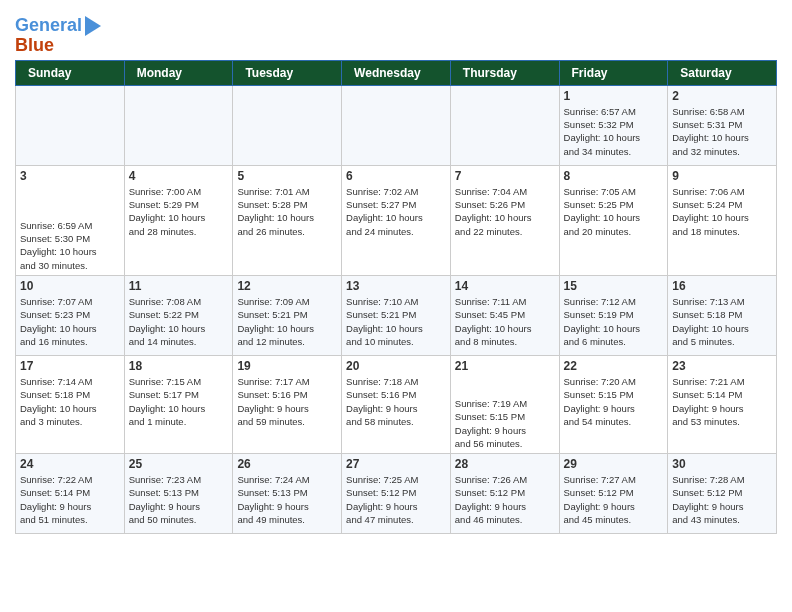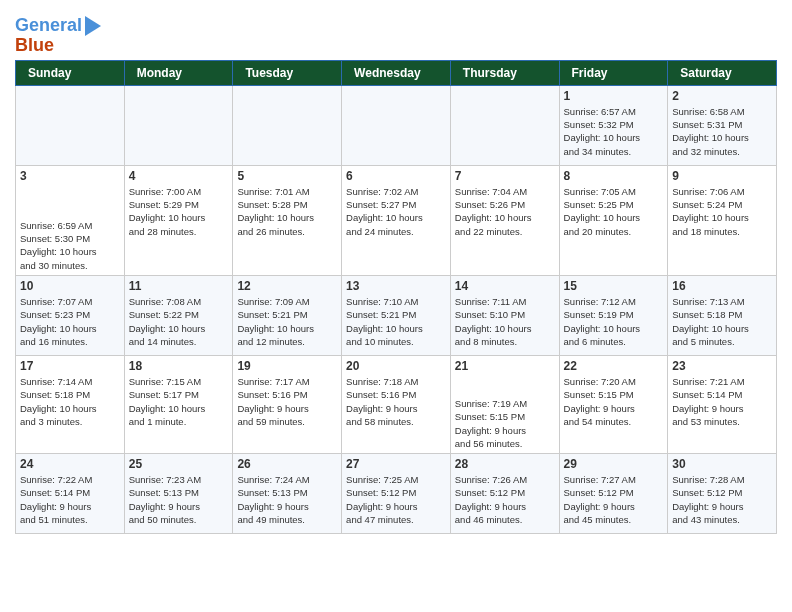--- a/index.html
+++ b/index.html
@@ -211,21 +211,21 @@
         <td>
           <div class="day-number">13</div>
           <div class="day-info" style="white-space: pre-line;">Sunrise: 7:10 AM
 Sunset: 5:21 PM
 Daylight: 10 hours
 and 10 minutes.</div>
         </td>
         <td>
           <div class="day-number">14</div>
           <div class="day-info" style="white-space: pre-line;">Sunrise: 7:11 AM
-Sunset: 5:10 PM
+Sunset: 5:45 PM
 Daylight: 10 hours
 and 8 minutes.</div>
         </td>
         <td>
           <div class="day-number">15</div>
           <div class="day-info" style="white-space: pre-line;">Sunrise: 7:12 AM
 Sunset: 5:19 PM
 Daylight: 10 hours
 and 6 minutes.</div>
         </td>

